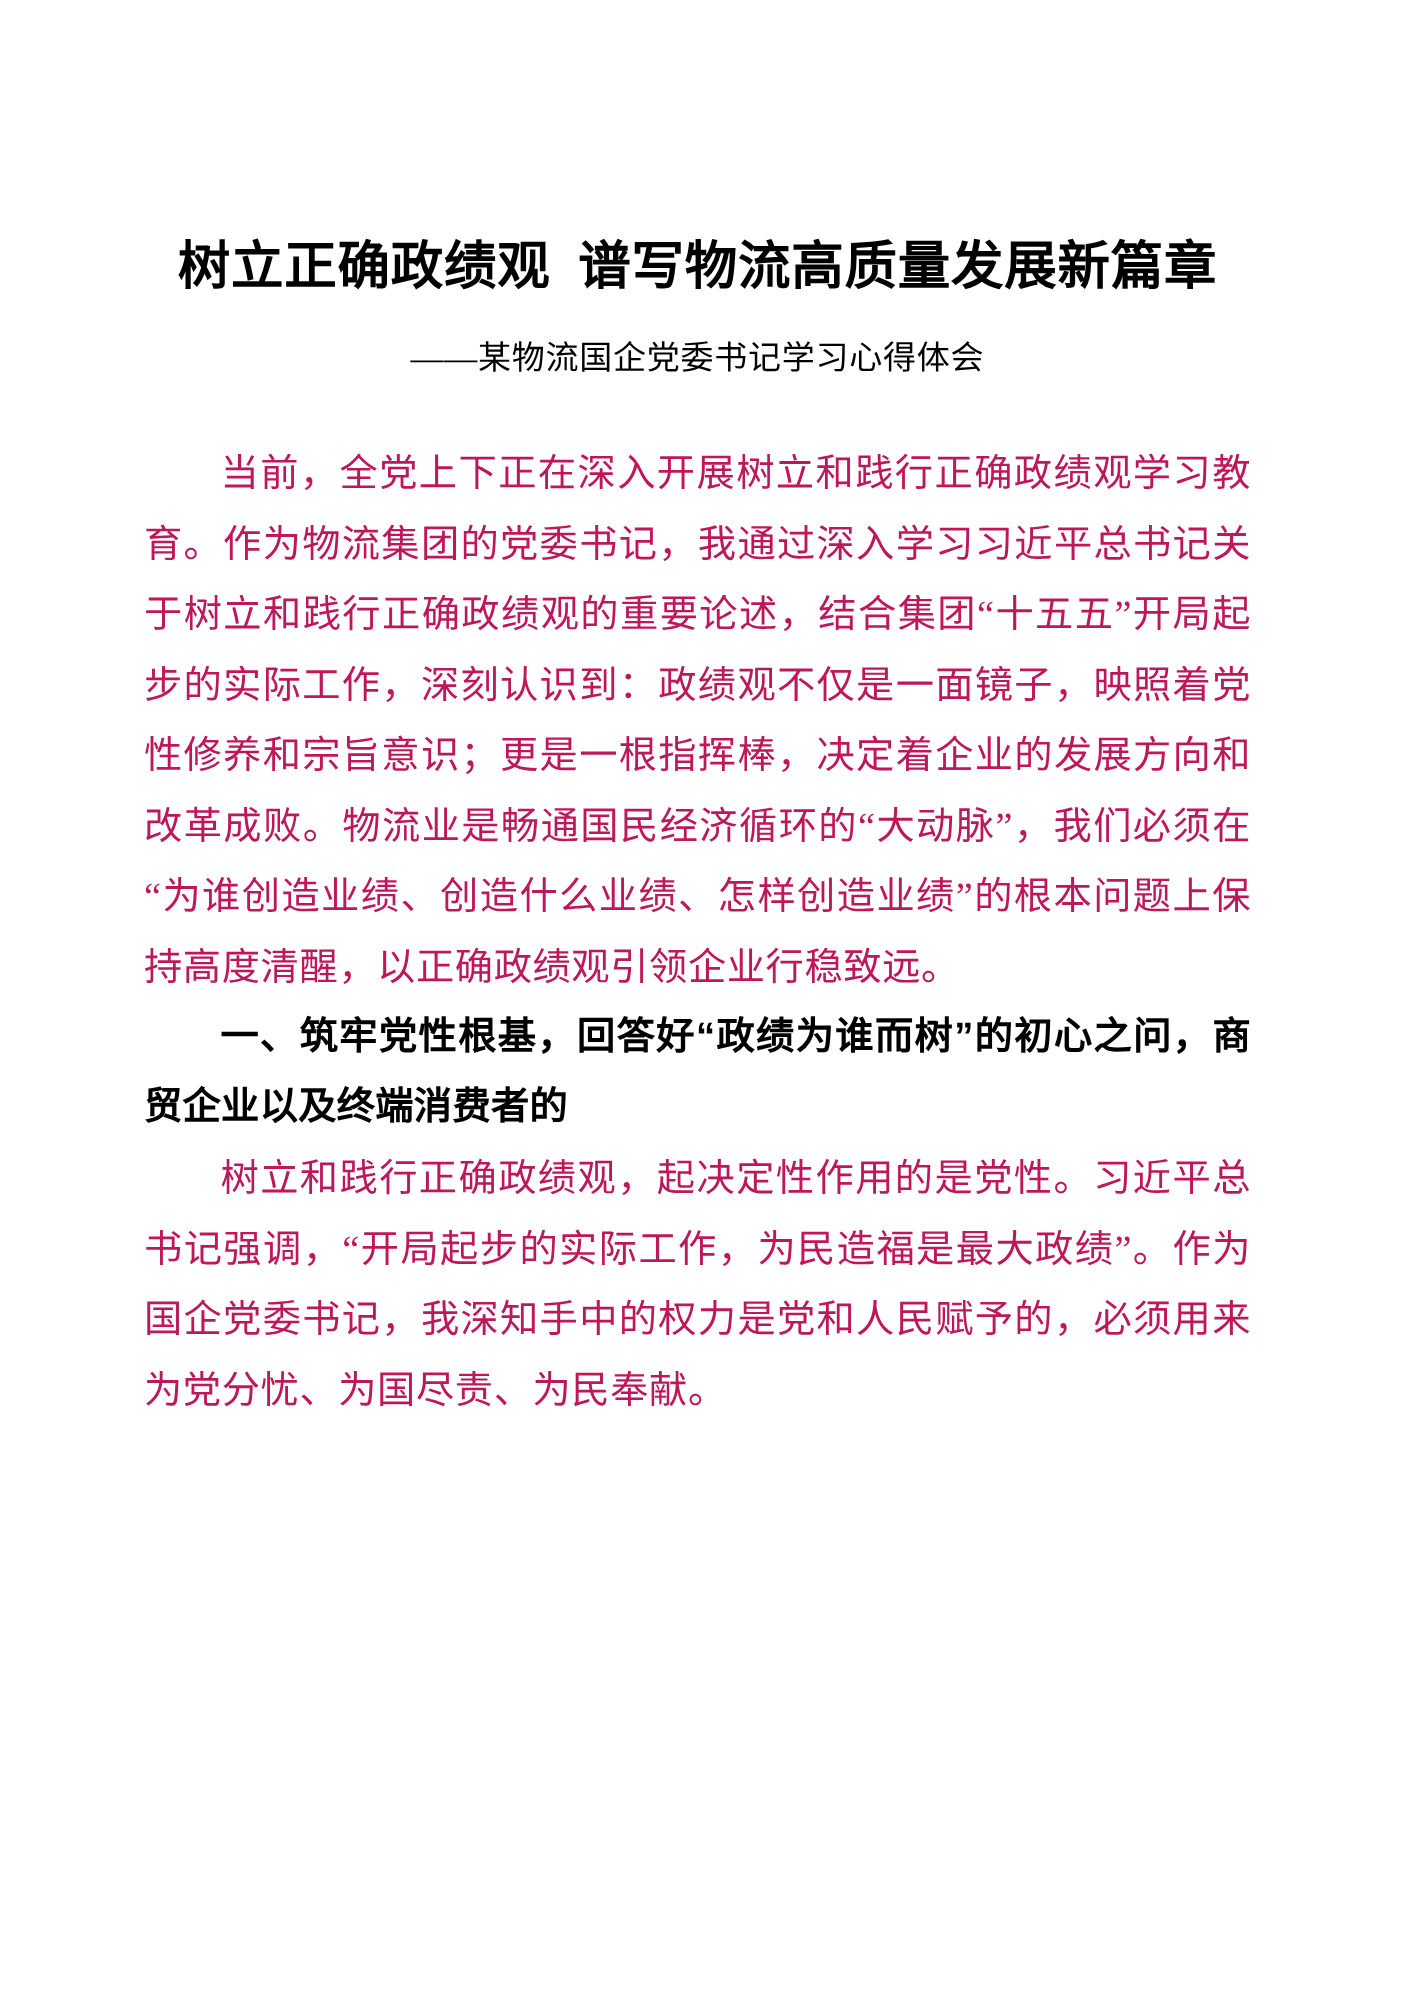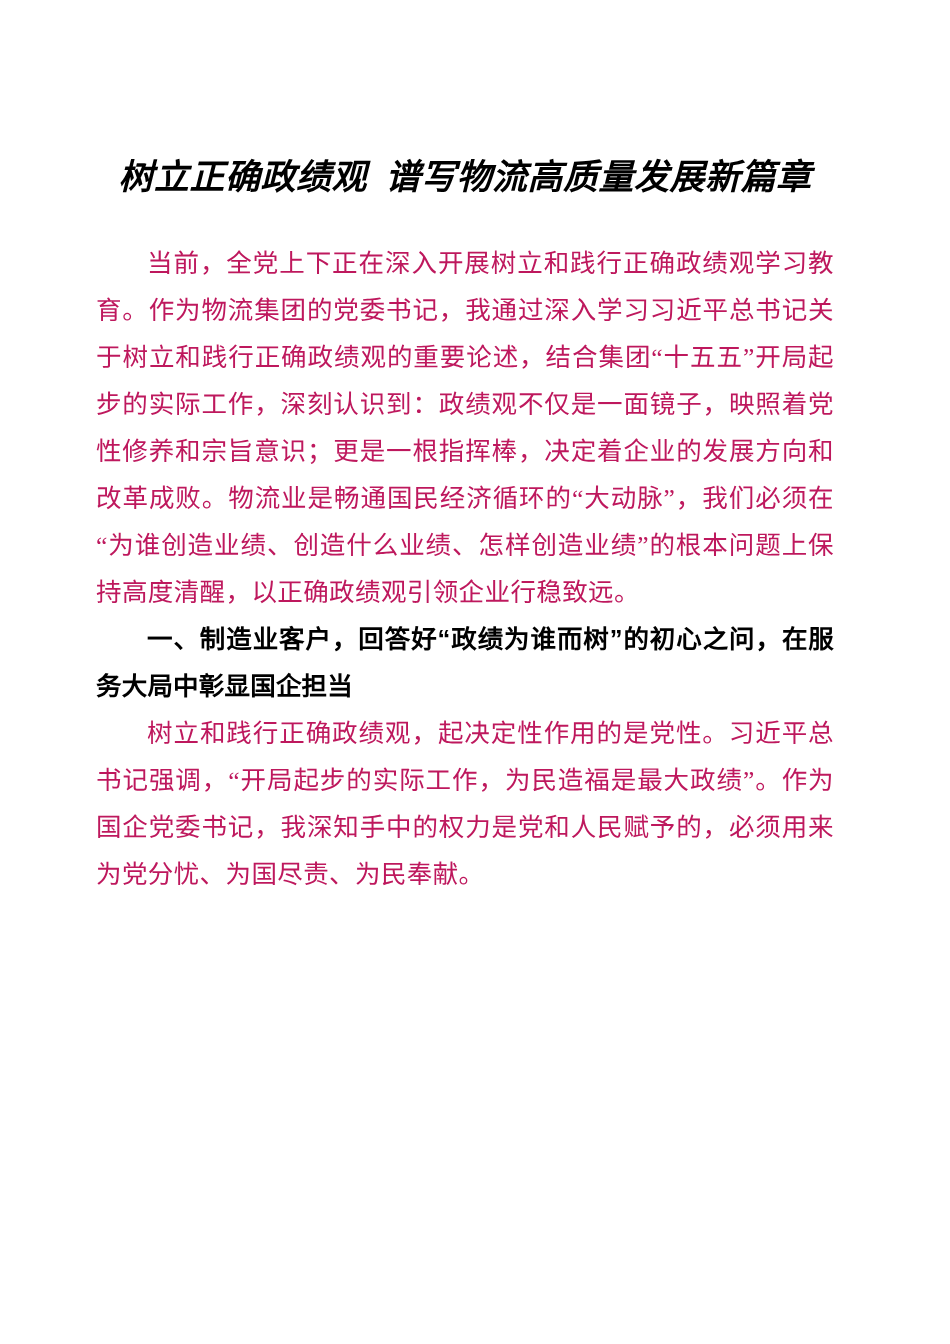--- a/index.html
+++ b/index.html
@@ -38,21 +38,20 @@
     margin: 0;
     padding-top: 152px;
     text-align: center;
     font-family: "Liberation Serif", "DejaVu Serif", serif;
     font-weight: bold;
     font-size: 35px;
     line-height: 52px;
     letter-spacing: 0.5px;
     color: #000000;
     white-space: pre;
-    font-style: italic;
   }
 
   .doc-subtitle {
     margin: 0;
     padding-top: 18px;
     text-align: center;
     font-family: "Liberation Serif", "DejaVu Serif", serif;
     font-weight: normal;
     font-size: 22px;
     line-height: 34px;
@@ -101,25 +100,26 @@
   }
 </style>
 </head>
 <body>
 
 <div class="page">
   <div class="content">
 
     <h1 class="doc-title">树立正确政绩观  谱写物流高质量发展新篇章</h1>
 
+    <p class="doc-subtitle">——某物流国企党委书记学习心得体会</p>
 
     <div class="body-block">
 
       <p class="para">当前，全党上下正在深入开展树立和践行正确政绩观学习教育。作为物流集团的党委书记，我通过深入学习习近平总书记关于树立和践行正确政绩观的重要论述，结合集团“十五五”开局起步的实际工作，深刻认识到：政绩观不仅是一面镜子，映照着党性修养和宗旨意识；更是一根指挥棒，决定着企业的发展方向和改革成败。物流业是畅通国民经济循环的“大动脉”，我们必须在“为谁创造业绩、创造什么业绩、怎样创造业绩”的根本问题上保持高度清醒，以正确政绩观引领企业行稳致远。</p>
 
-      <p class="section-heading">一、制造业客户，回答好“政绩为谁而树”的初心之问，在服务大局中彰显国企担当</p>
+      <p class="section-heading">一、筑牢党性根基，回答好“政绩为谁而树”的初心之问，商贸企业以及终端消费者的</p>
 
       <p class="para">树立和践行正确政绩观，起决定性作用的是党性。习近平总书记强调，“开局起步的实际工作，为民造福是最大政绩”。作为国企党委书记，我深知手中的权力是党和人民赋予的，必须用来为党分忧、为国尽责、为民奉献。</p>
 
 
     </div>
   </div>
 </div>
 
 </body></html>

